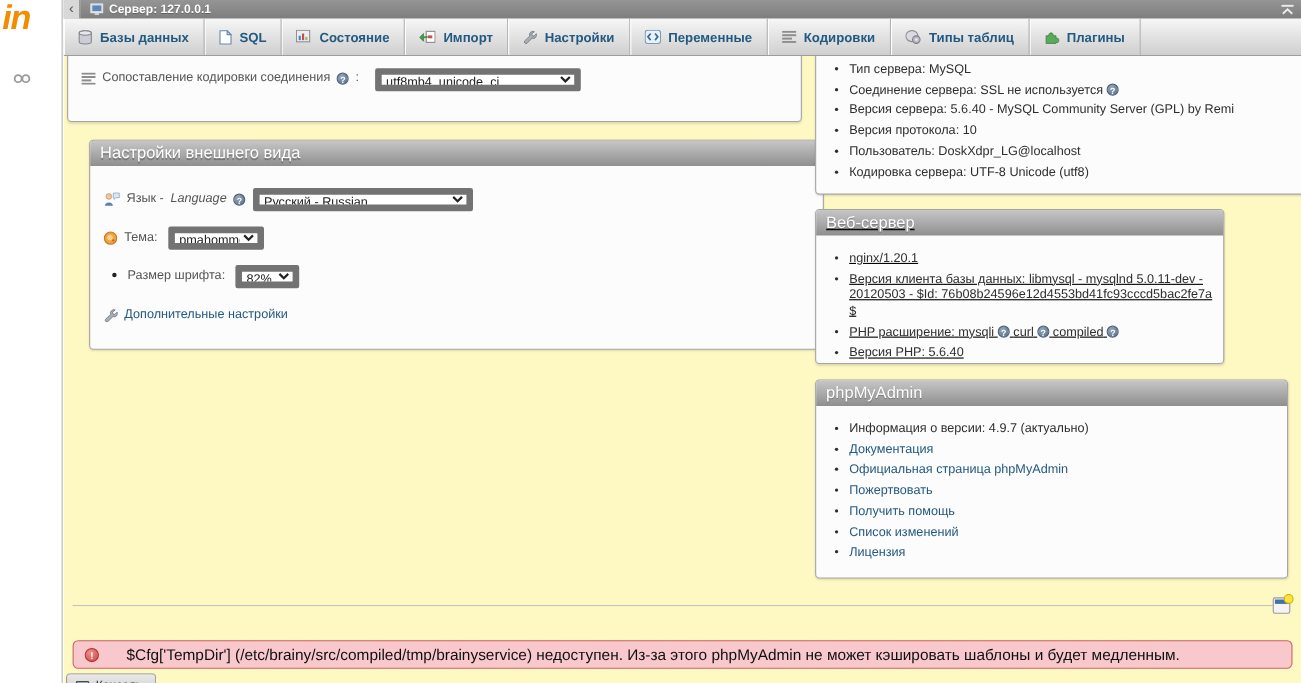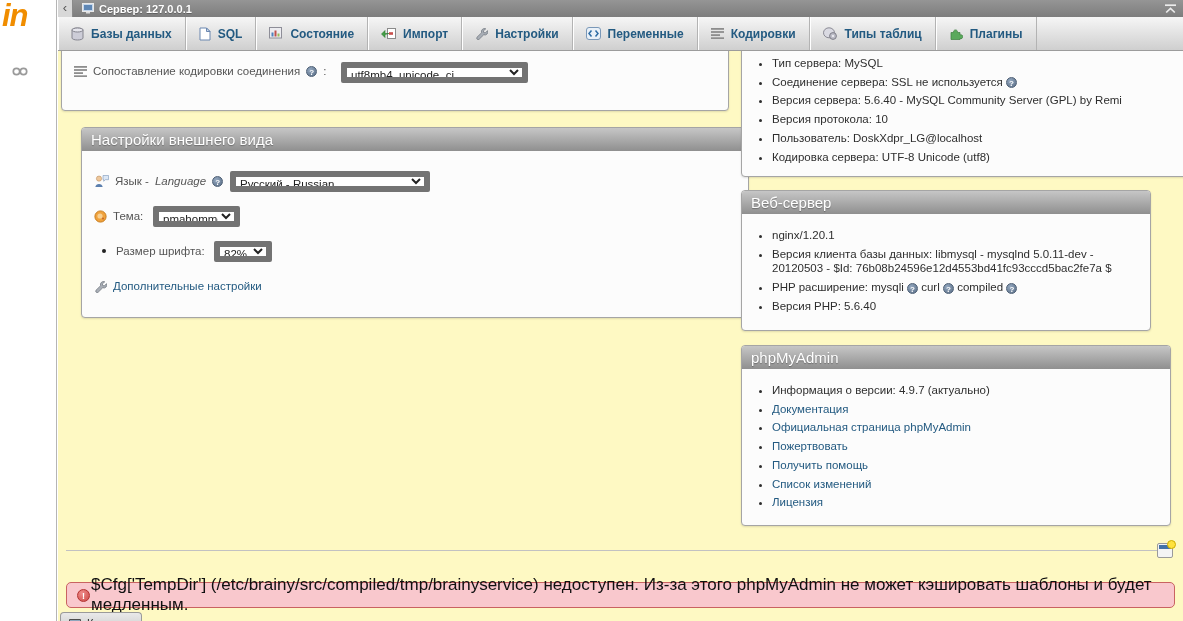--- a/index.html
+++ b/index.html
@@ -52,35 +52,35 @@
   .bullet::before { content:""; display:inline-block; width:4px; height:4px; border-radius:50%; background:#222; margin:0 4px 2px 8px; }
   a.plain { color:#235a81; text-decoration:none; cursor:pointer; }
 
   select { font-family:inherit; font-size:11.5px; height:21px; border:6px solid #737373; border-radius:2px; background:#fff; color:#222; }
 
   .help { display:inline-block; width:11px; height:11px; border-radius:50%; background:radial-gradient(circle at 35% 30%, #93a7bf, #5a6e86); border:1px solid #4d5f75; position:relative; cursor:pointer; flex:0 0 11px; vertical-align:middle; }
   .help::before { content:"?"; position:absolute; left:0; right:0; top:0; bottom:0; color:#fff; font-size:8px; font-weight:bold; text-align:center; line-height:11px; }
 
   
   #p-dbserver { left:683px; top:-13px; width:486px; height:139px; }
-  #p-webserver { left:683px; top:139px; width:410px; height:141px; }
+  #p-webserver { left:683px; top:139px; width:372px; height:141px;text-decoration:underline; }
   #p-pma { left:683px; top:294px; width:430px; height:181px; }
   ul.blist { margin:0; padding:17px 10px 0 30px; list-style:disc; }
   #p-webserver ul.blist, #p-pma ul.blist { padding-top:14px; }
   ul.blist li { font-size:11.5px; color:#2e2e2e; line-height:1.28; margin-bottom:4px; }
   ul.blist a { color:#235a81; text-decoration:none; cursor:pointer; }
 
   
   #divider { position:absolute; left:8px; right:24px; top:499px; border-top:1px solid #c2c2c2; }
   #winicon { position:absolute; right:10px; top:492px; width:16px; height:15px; background:#f4f4f4; border:1px solid #9a9a9a; border-radius:2px; cursor:pointer; }
   #winicon::before { content:""; position:absolute; left:1px; right:1px; top:1px; height:4px; background:#4472a8; }
   #winicon::after { content:""; position:absolute; right:-4px; top:-4px; width:7px; height:7px; border-radius:50%; background:#ffe23e; border:1px solid #cfae00; }
 
   
-  #err { position:absolute; left:8px; right:8px; top:531px; height:26px; background:#f9c8cd; border:1px solid #c96361; border-radius:5px; display:flex; align-items:center; gap:1px; padding:0 10px; font-size:17px; color:#101010; }
+  #err { position:absolute; left:8px; right:8px; top:531px; height:26px; background:#f9c8cd; border:1px solid #c96361; border-radius:5px; display:flex; align-items:center; gap:25px; padding:0 10px; font-size:14px; color:#101010; }
   .err-ic { width:13px; height:13px; border-radius:50%; background:radial-gradient(circle at 35% 30%, #ee8c8a, #ce4a47); border:1px solid #b23230; position:relative; flex:0 0 13px; }
   .err-ic::before { content:"!"; position:absolute; left:0; right:0; top:0; bottom:0; color:#fff; font-size:9px; font-weight:bold; text-align:center; line-height:13px; }
 
   
   #console { position:absolute; left:2px; top:561px; height:24px; padding:4px 12px 0 26px; background:linear-gradient(#e9e9e9,#c5c5c5); border:1px solid #9a9a9a; border-bottom:none; border-radius:4px 4px 0 0; font-size:11px; color:#333; cursor:pointer; }
   .console-ic { position:absolute; left:8px; top:6px; width:12px; height:10px; background:#4c4c4c; border-radius:1px; }
   .console-ic::before { content:""; position:absolute; left:1px; right:1px; top:1px; height:3px; background:#8fa6bd; }
 </style>
 </head>
 <body>

